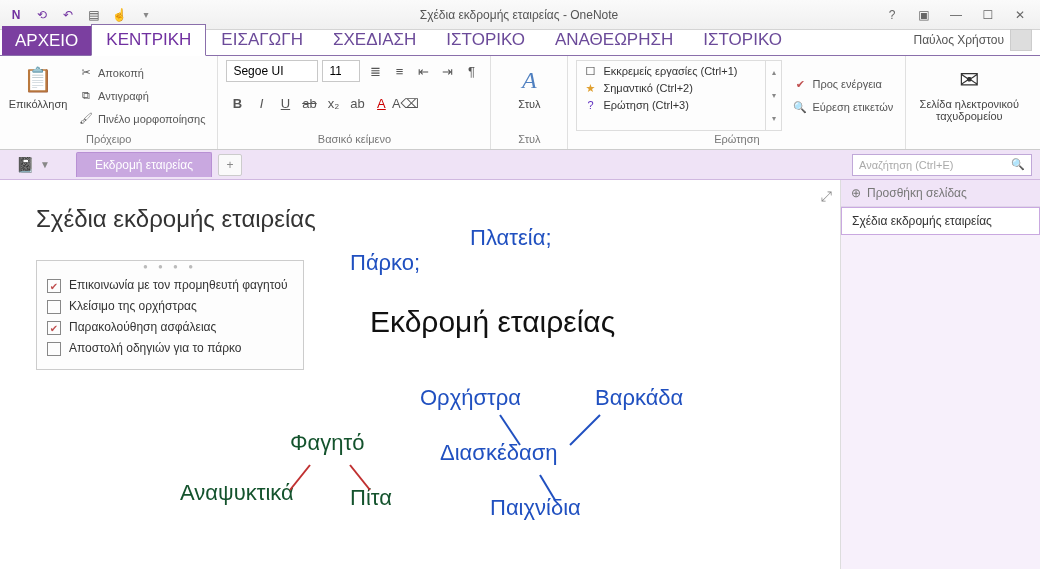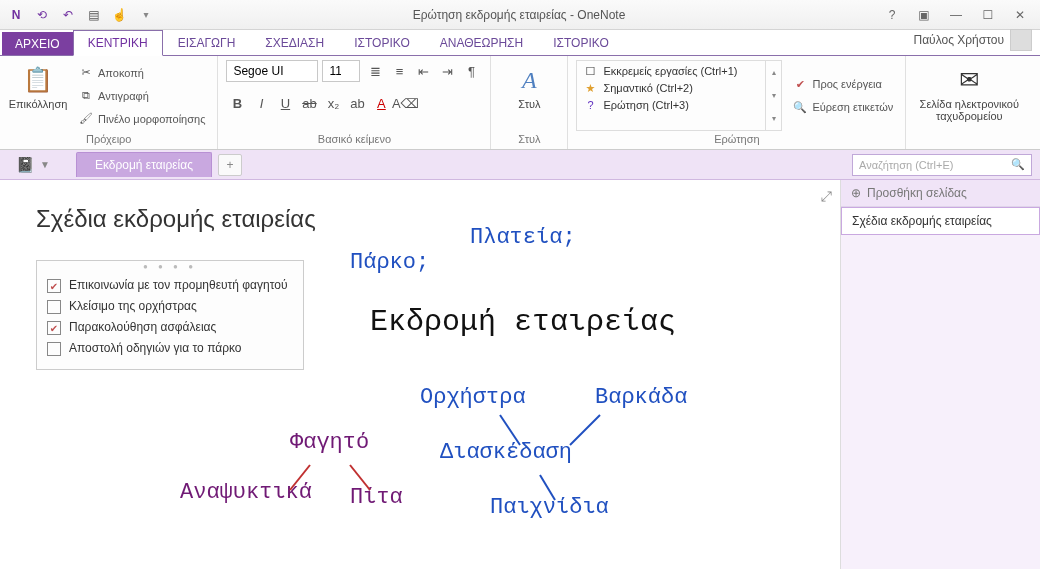--- a/index.html
+++ b/index.html
@@ -4,21 +4,21 @@
 <style>
 *{margin:0;padding:0;box-sizing:border-box;font-family:"Segoe UI",Arial,sans-serif}
 body{width:1040px;height:569px;background:#fff;overflow:hidden;font-size:12px;color:#333}
 .titlebar{height:30px;background:linear-gradient(#fafafa,#f0f0f0);border-bottom:1px solid #d4d4d4;display:flex;align-items:center;padding:0 4px}
 .titlebar .qat{display:flex;align-items:center;gap:2px}
 .titlebar .qat .qbtn{width:24px;height:24px;display:flex;align-items:center;justify-content:center;cursor:pointer}
 .titlebar .title{flex:1;text-align:center;color:#555;font-size:12px}
 .titlebar .wincontrols{display:flex;align-items:center;gap:8px;padding-right:4px}
 .titlebar .wincontrols .wbtn{width:24px;height:20px;display:flex;align-items:center;justify-content:center;cursor:pointer;color:#666}
 .ribbon-tabs{height:26px;display:flex;align-items:flex-end;border-bottom:1px solid #8a6fab;background:#fff;padding-left:2px}
-.ribbon-tabs .tab{padding:5px 14px 5px;font-size:12px;color:#6b4a99;cursor:pointer;border:1px solid transparent;border-bottom:none}
+.ribbon-tabs .tab{padding:5px 14px 5px;font-size:17px;color:#6b4a99;cursor:pointer;border:1px solid transparent;border-bottom:none}
 .ribbon-tabs .tab.file{background:#7b3fa0;color:#fff;padding:4px 12px}
 .ribbon-tabs .tab.active{background:#fff;border-color:#8a6fab;border-bottom:1px solid #fff;margin-bottom:-1px;color:#7030a0;font-weight:400}
 .ribbon-tabs .spacer{flex:1}
 .ribbon-tabs .user{padding:4px 8px;color:#555;font-size:12px;display:flex;align-items:center;gap:6px}
 .ribbon-tabs .user .avatar{width:22px;height:22px;background:#ddd;border:1px solid #ccc}
 .ribbon{height:94px;background:#fdfdfd;border-bottom:1px solid #ccc;display:flex}
 .rgroup{border-right:1px solid #e0e0e0;padding:4px 8px 2px;display:flex;flex-direction:column}
 .rgroup .body{flex:1;display:flex;gap:6px}
 .rgroup .label{text-align:center;font-size:11px;color:#777;padding:2px 0}
 .bigbtn{display:flex;flex-direction:column;align-items:center;justify-content:flex-start;width:60px;padding:2px;cursor:pointer}
@@ -48,43 +48,43 @@
 .searchbox .ico{margin-left:auto;color:#888}
 .content{display:flex;height:calc(569px - 30px - 26px - 94px - 30px)}
 .canvas{flex:1;position:relative;background:#fff;overflow:hidden}
 .pagetitle{position:absolute;left:36px;top:25px;font-size:24px;font-family:"Calibri Light","Segoe UI Light",sans-serif;color:#333}
 .followbox{position:absolute;left:36px;top:80px;width:268px;border:1px solid #ccc;background:#fdfdfd}
 .followbox .grip{height:10px;display:flex;align-items:center;justify-content:center;color:#bbb;font-size:8px;letter-spacing:4px;cursor:move}
 .followbox .hd{padding:4px 10px 6px;color:#c05050;font-size:13px}
 .followbox .items{padding:4px 10px 10px}
 .followbox .itm{display:flex;align-items:flex-start;gap:8px;padding:3px 0;font-size:12px;color:#333}
 .followbox .cb{width:14px;height:14px;border:1px solid #888;display:flex;align-items:center;justify-content:center;font-size:10px;color:#c05050;flex-shrink:0;margin-top:1px}
-.hand{position:absolute;font-family:Liberation Mono, monospace;font-size:22px}
+.hand{position:absolute;font-family:Liberation Sans, sans-serif;font-size:22px}
 .hand.blue{color:#2050c0}
 .hand.black{color:#111;font-size:30px}
-.hand.red{color:#701a75}
+.hand.red{color:#14532d}
 .sidepanel{width:200px;border-left:1px solid #ddd;background:#f7f0fb;display:flex;flex-direction:column}
 .sidepanel .addpage{padding:6px 10px;display:flex;align-items:center;gap:6px;color:#777;font-size:12px;border-bottom:1px solid #e0d4ea;cursor:pointer;background:#f0e4f7}
 .sidepanel .page{padding:6px 10px;font-size:12px;background:#fff;border:1px solid #c9a8e0;cursor:pointer;margin:0}
 .expand-icon{position:absolute;right:8px;top:8px;color:#888;cursor:pointer;font-size:14px}
 svg line{stroke:#2050c0;stroke-width:2}
 </style>
 </head>
 <body>
 
 <div class="titlebar">
   <div class="qat">
     <div class="qbtn" style="color:#7030a0;font-weight:bold">N</div>
     <div class="qbtn" style="color:#7030a0">⟲</div>
     <div class="qbtn" style="color:#7030a0">↶</div>
     <div class="qbtn" style="color:#555">▤</div>
     <div class="qbtn" style="color:#555">☝</div>
     <div class="qbtn" style="color:#888;font-size:10px">▾</div>
   </div>
-  <div class="title">Ερώτηση εκδρομής εταιρείας - OneNote</div>
+  <div class="title">Σχέδια εκδρομής εταιρείας - OneNote</div>
   <div class="wincontrols">
     <div class="wbtn">?</div>
     <div class="wbtn">▣</div>
     <div class="wbtn">—</div>
     <div class="wbtn">☐</div>
     <div class="wbtn">✕</div>
   </div>
 </div>
 
 <div class="ribbon-tabs">

